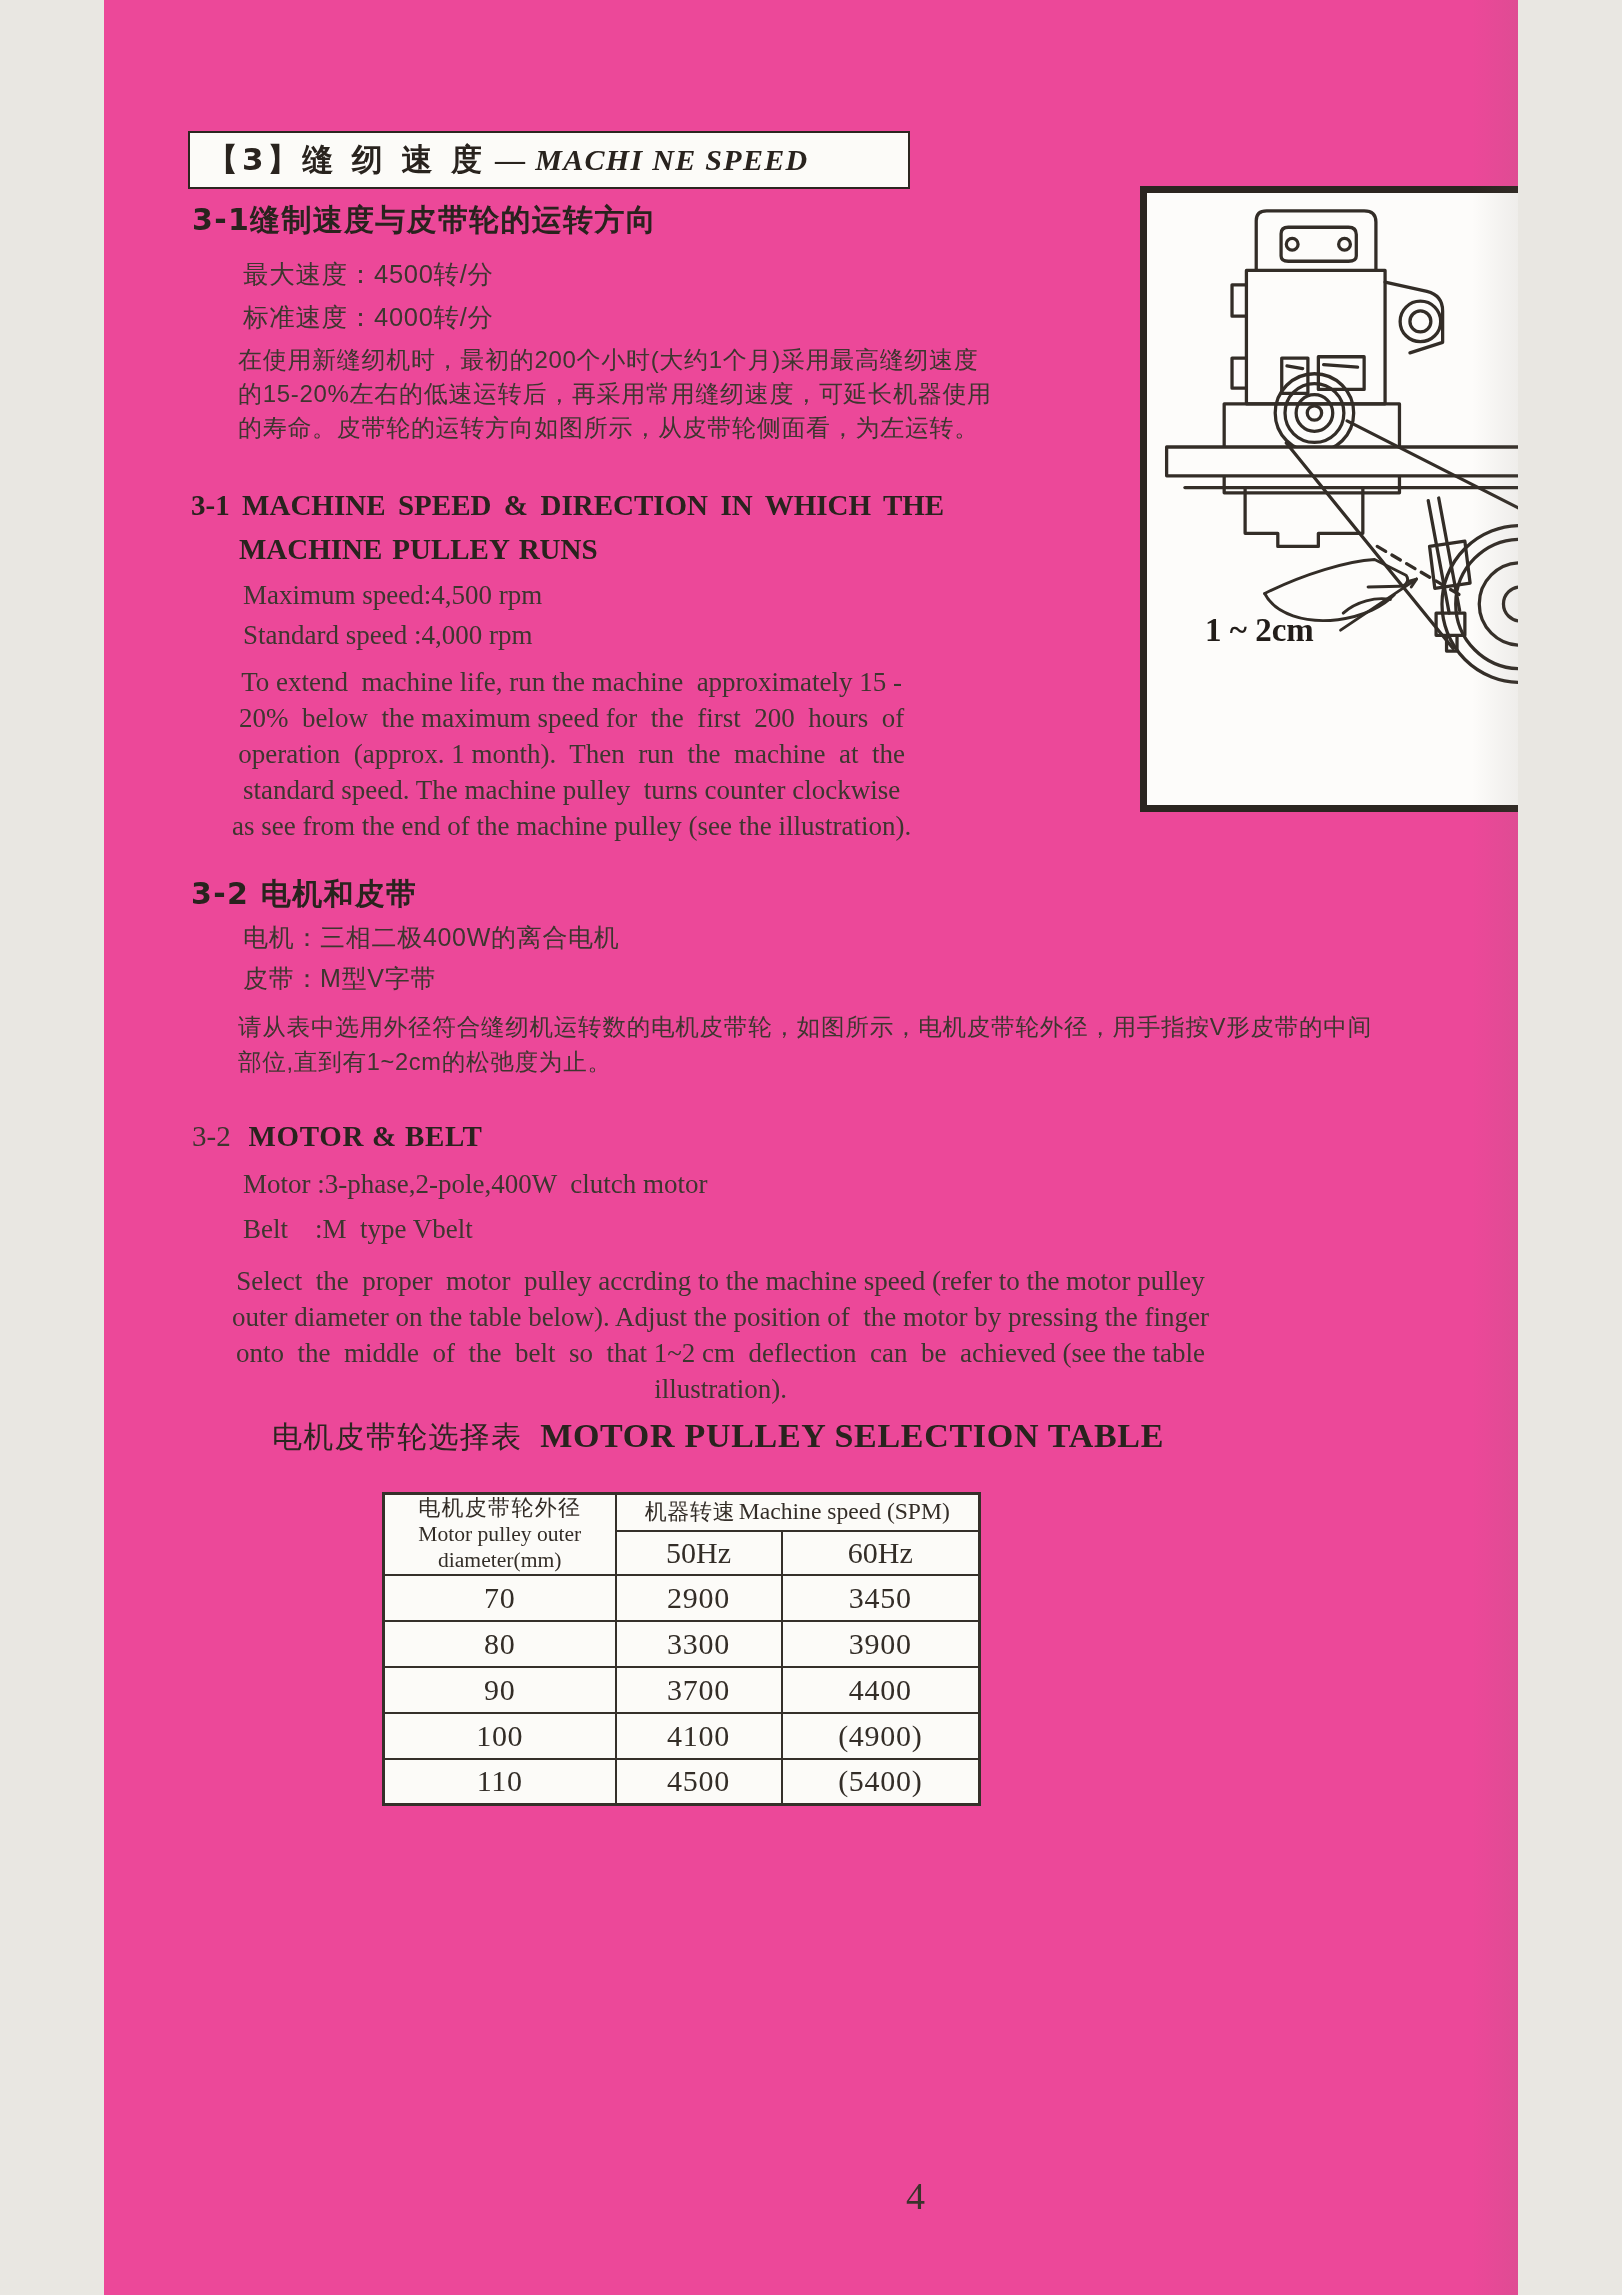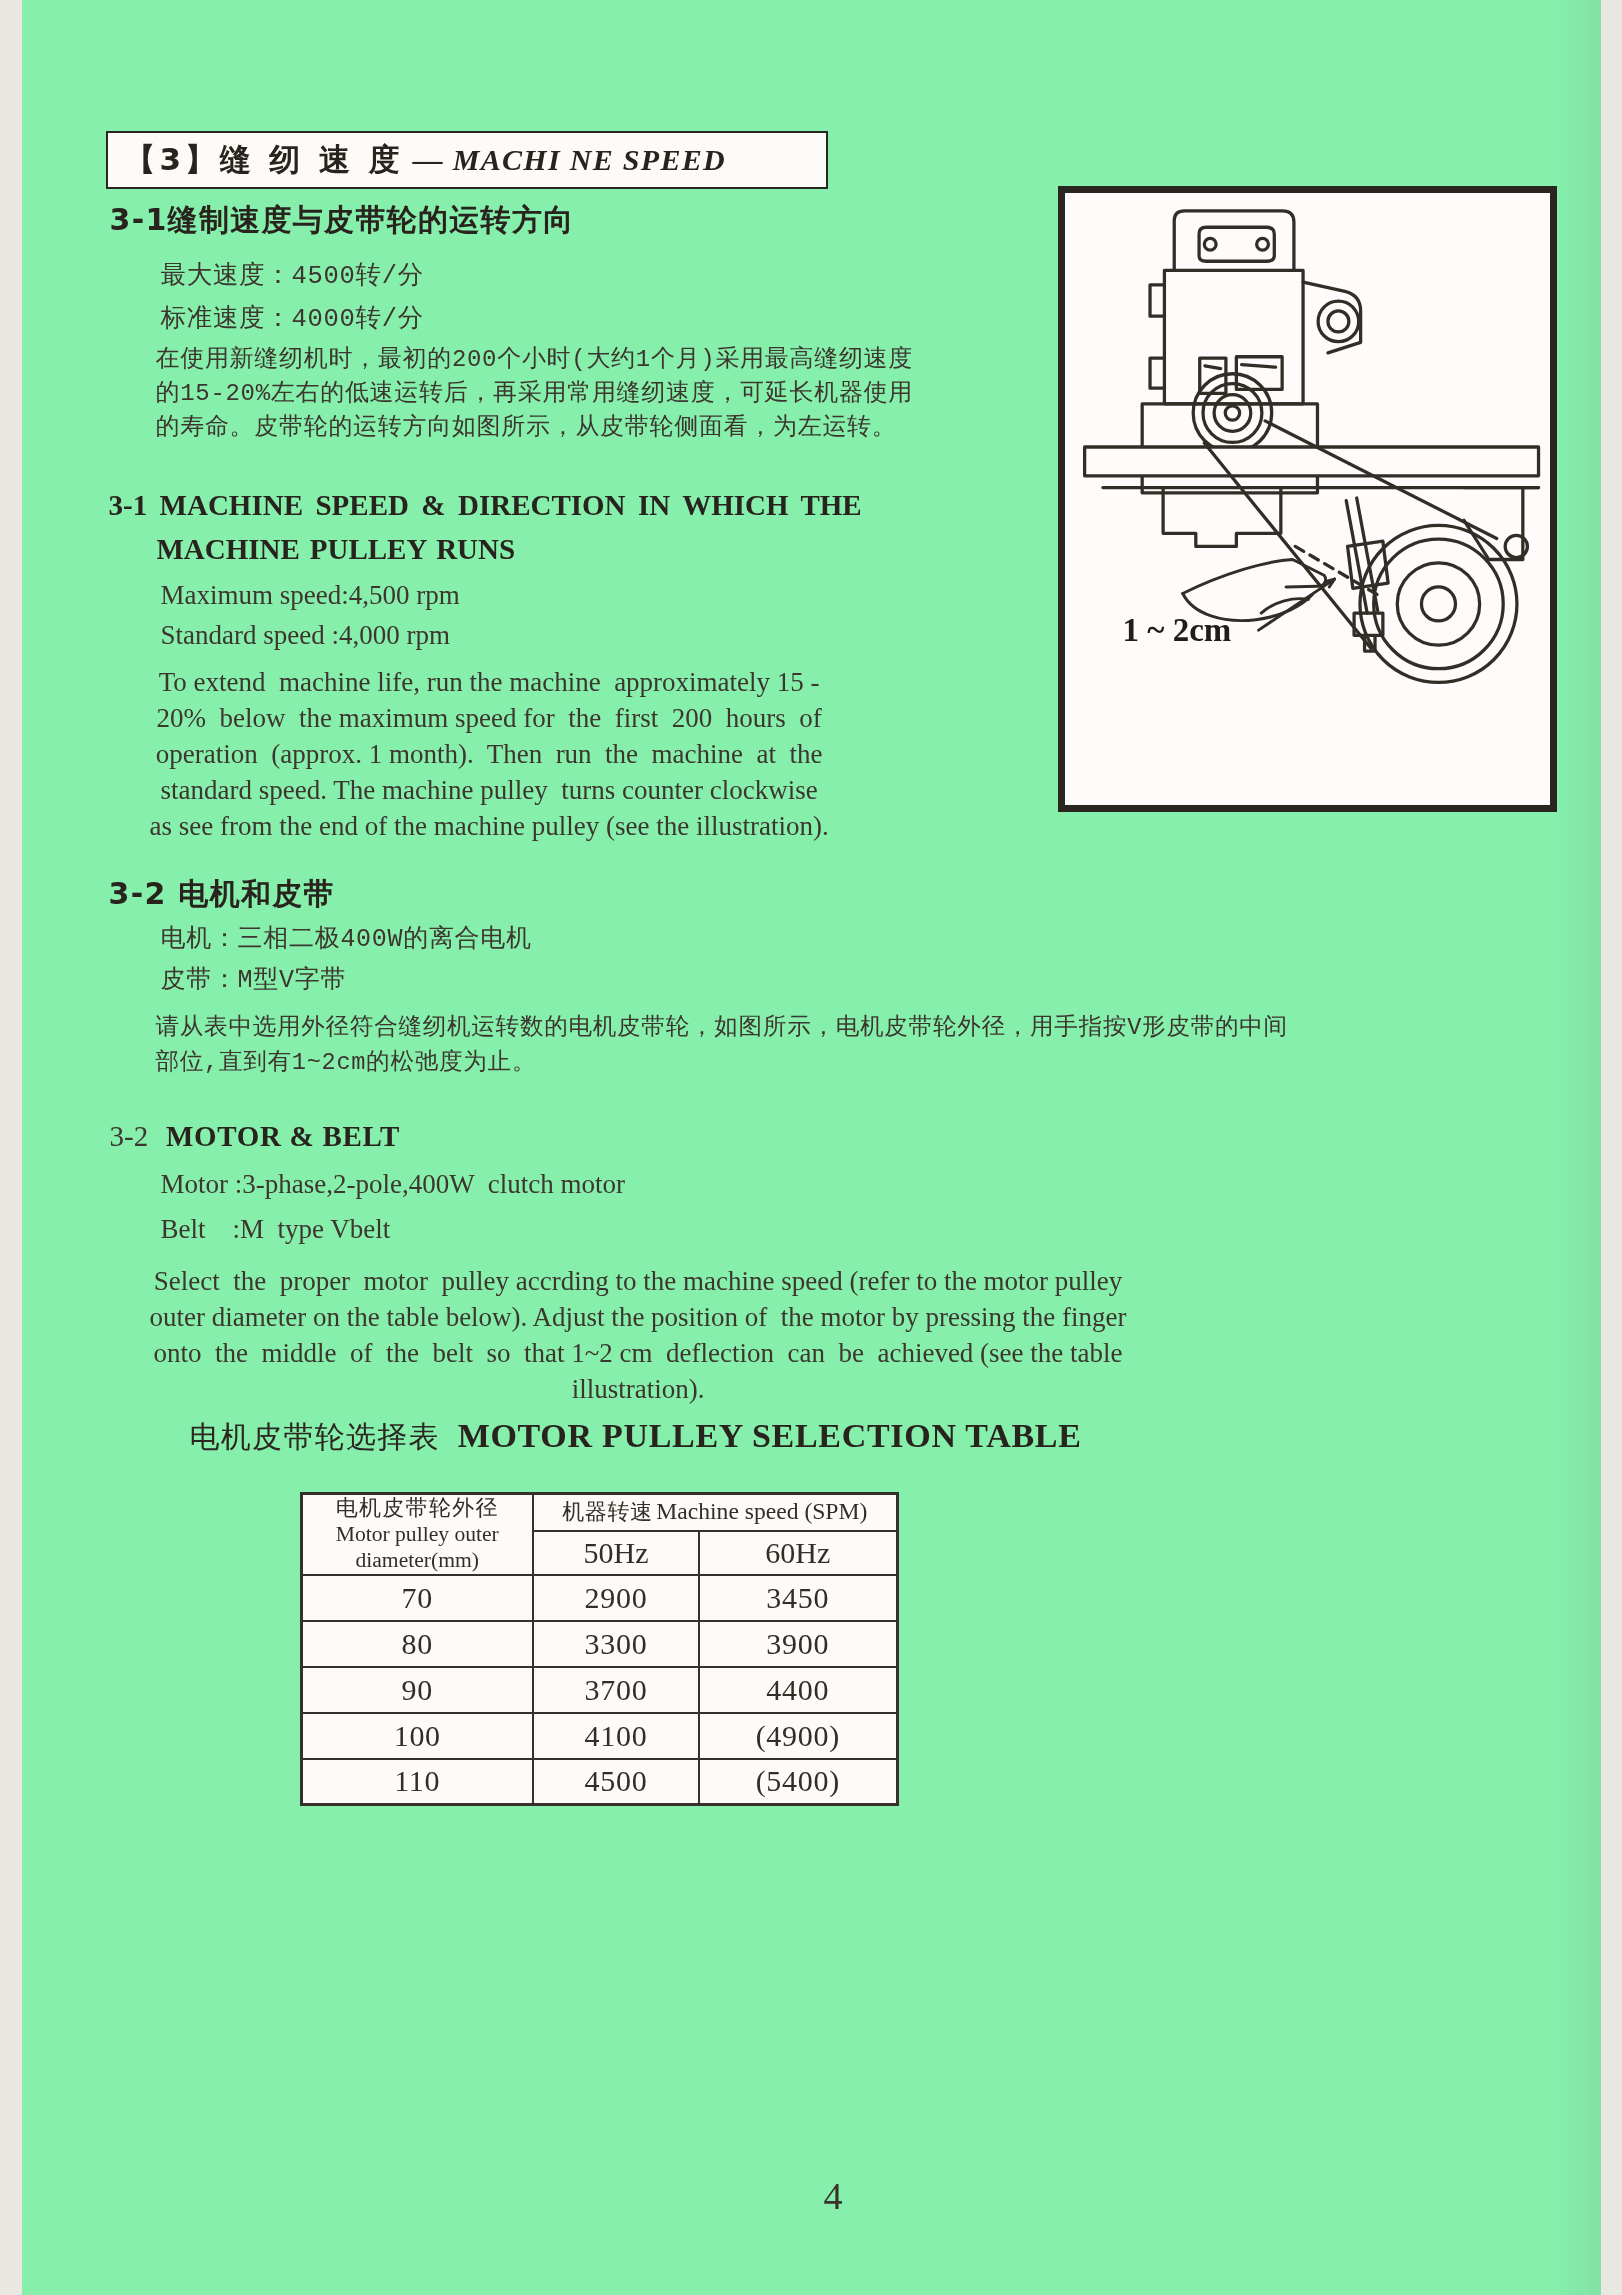--- a/index.html
+++ b/index.html
@@ -1,24 +1,24 @@
 <!DOCTYPE html>
 <html style="font-size:10.5px"><head>
 <meta charset="utf-8">
 <style>
   html,body{margin:0;padding:0;background:#e9e7e2;}
   .page{
-    position:relative;width:1579px;height:2295px;margin:0 auto;
-    background:#86efac;color:#3a332c;overflow:hidden;
+    position:relative;width:1414px;height:2295px;margin:0 auto;
+    background:#ec4899;color:#3a332c;overflow:hidden;
     font-family:"DejaVu Sans",sans-serif;
   }
   .abs{position:absolute;}
   
   .cn-h{font-family:"DejaVu Sans",sans-serif;font-weight:bold;color:#29231e;font-size:30px;letter-spacing:1.3px;}
-  .cn-b{font-family:Liberation Mono, monospace;font-size:24px;color:#3d362f;letter-spacing:0.7px;}
+  .cn-b{font-family:Liberation Sans, sans-serif;font-size:24px;color:#3d362f;letter-spacing:0.7px;}
   .en-h{font-family:"Liberation Serif",serif;font-weight:bold;color:#29231e;font-size:29px;}
   .en-b{font-family:"Liberation Serif",serif;font-size:27px;color:#3d362f;text-align:center;}
   .ln{display:block;white-space:pre;}
   
   .title-box{
     left:84px;top:131px;width:722px;height:58px;
     border:2.6px solid #2c2620;box-sizing:border-box;
     display:flex;align-items:center;padding-left:17px;background:#fcfbf8;
   }
   .title-cn{font-size:31px;font-weight:bold;color:#29231e;letter-spacing:3.9px;font-family:"DejaVu Sans",sans-serif;white-space:pre;}

